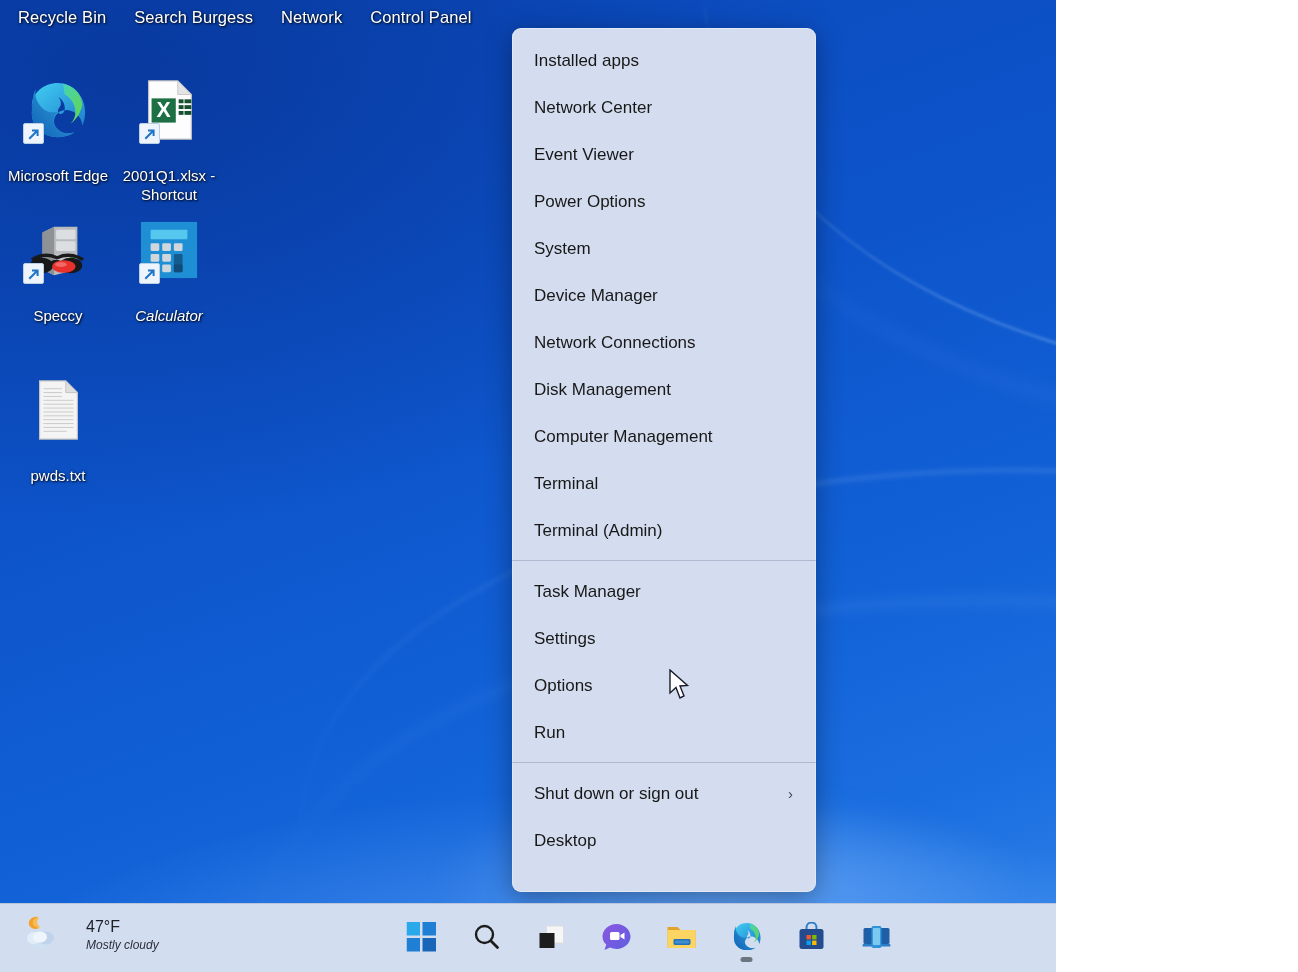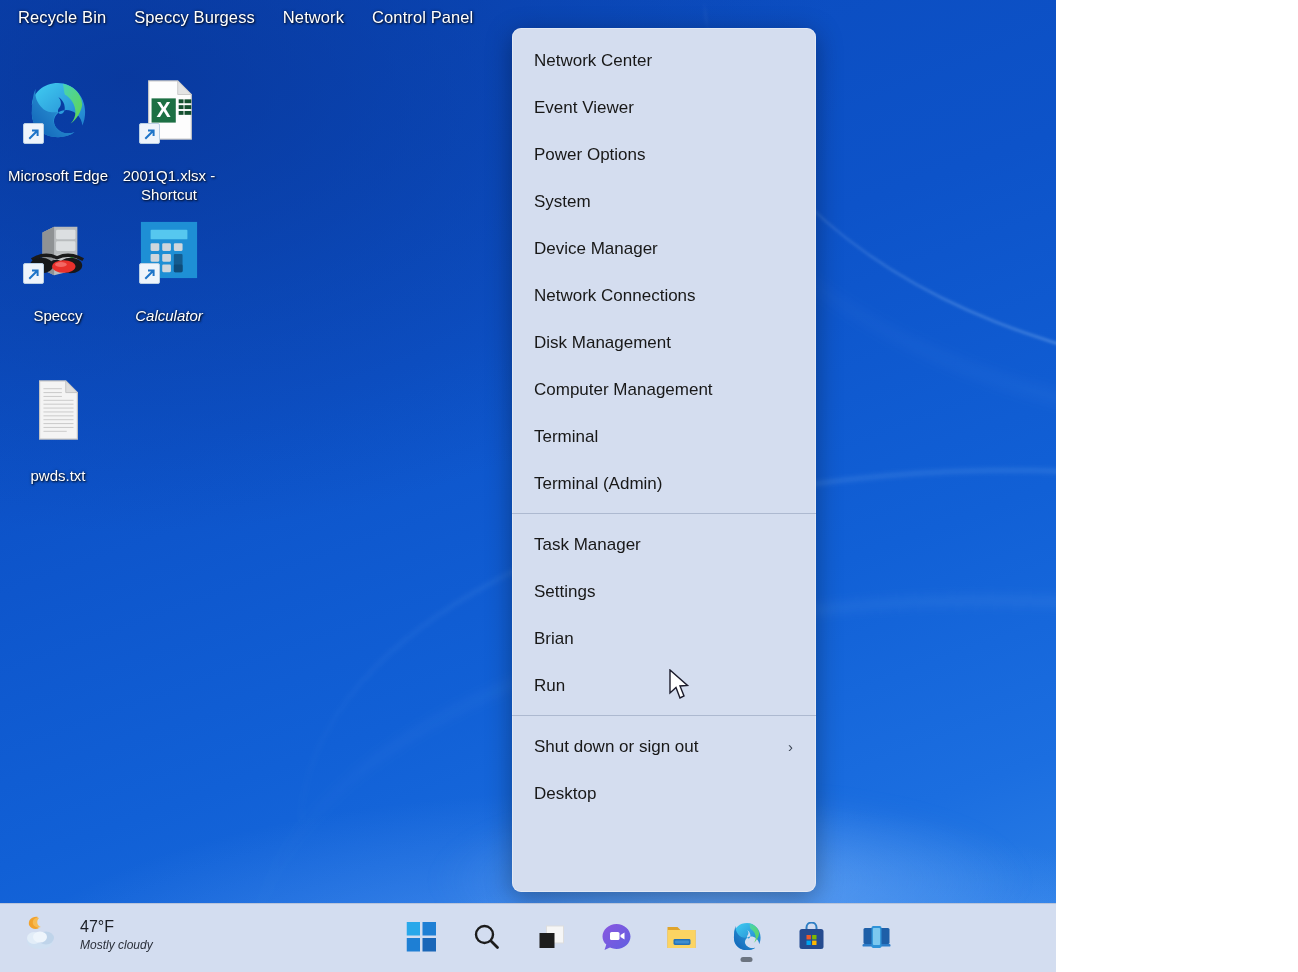--- a/index.html
+++ b/index.html
@@ -162,21 +162,21 @@
   #taskbar {
     position: absolute;
     left: 0; bottom: 0;
     width: 1298px; height: 69px;
     background: #d3ddf0;
     border-top: 1px solid #b9c4da;
     z-index: 30;
   }
   #weather {
     position: absolute; left: 22px; top: 9px;
-    display: flex; align-items: center; gap: 16px;
+    display: flex; align-items: center; gap: 22px;
     cursor: default;
   }
   #weather .wtext { display: flex; flex-direction: column; line-height: 1.28; }
   #weather .temp { color: #1c1f26; font-size: 16px; }
   #weather .cond { color: #2a2f3a; font-size: 12px; font-style: italic; }
 
   #tray-center {
     position: absolute;
     left: 50%; top: 0; height: 69px;
     transform: translateX(-50%);
@@ -205,21 +205,21 @@
   <div id="wallpaper">
     <div class="swoosh" id="swoosh-top2"></div>
     <div class="swoosh" id="swoosh-top"></div>
     <div class="swoosh" id="swoosh-low"></div>
     <div class="swoosh" id="swoosh-mid"></div>
     <div id="glow-bottom"></div>
   </div>
 
   <div id="top-labels">
     <span class="top-label">Recycle Bin</span>
-    <span class="top-label">Speccy Burgess</span>
+    <span class="top-label">Search Burgess</span>
     <span class="top-label">Network</span>
     <span class="top-label">Control Panel</span>
   </div>
 
   <div id="desktop-icons">
 
     <div class="desk-icon" style="left:2px; top:18px;">
       <div class="glyph">
         <svg width="62" height="62" viewBox="0 0 64 64">
           <defs>
@@ -348,20 +348,23 @@
       </div>
       <div class="caption">pwds.txt</div>
     </div>
 
   </div>
 
   <div id="power-menu">
 
     <div class="menu-group">
       <div class="menu-item">
+        <span class="label">Installed apps</span>
+      </div>
+      <div class="menu-item">
         <span class="label">Network Center</span>
       </div>
       <div class="menu-item">
         <span class="label">Event Viewer</span>
       </div>
       <div class="menu-item">
         <span class="label">Power Options</span>
       </div>
       <div class="menu-item">
         <span class="label">System</span>
@@ -389,21 +392,21 @@
     <div class="menu-sep"></div>
 
     <div class="menu-group">
       <div class="menu-item">
         <span class="label">Task Manager</span>
       </div>
       <div class="menu-item">
         <span class="label">Settings</span>
       </div>
       <div class="menu-item">
-        <span class="label">Brian</span>
+        <span class="label">Options</span>
       </div>
       <div class="menu-item">
         <span class="label">Run</span>
       </div>
     </div>
 
     <div class="menu-sep"></div>
 
     <div class="menu-group">
       <div class="menu-item">

